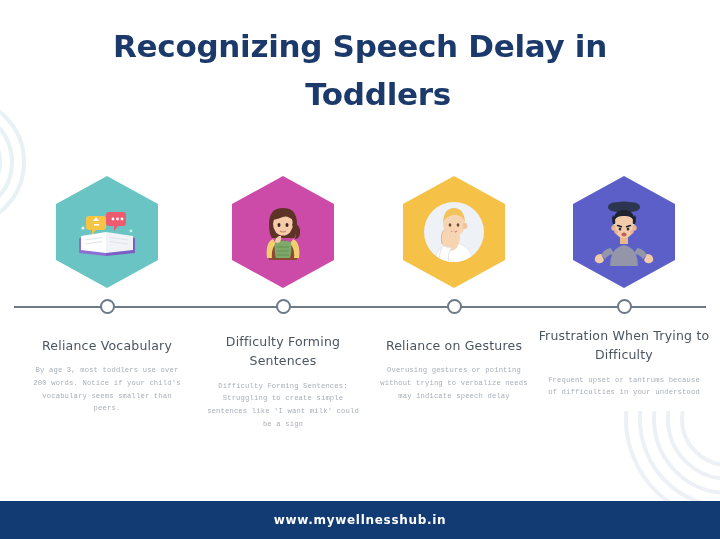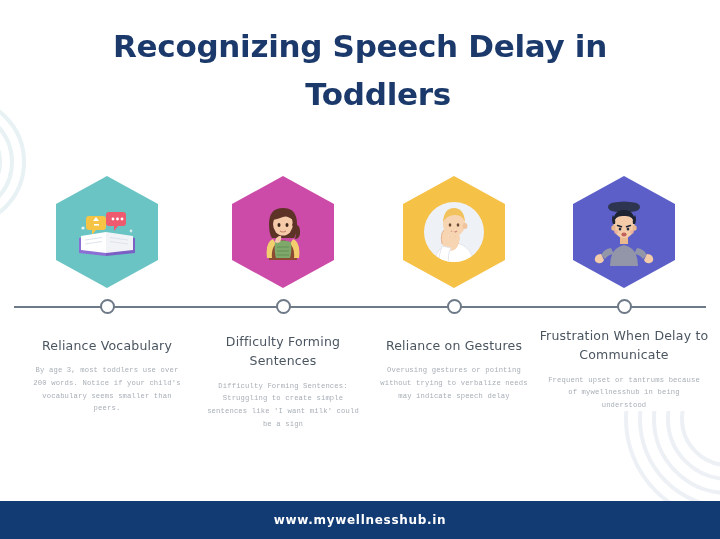--- a/index.html
+++ b/index.html
@@ -343,22 +343,22 @@
       <div class="col-heading">Difficulty Forming Sentences</div>
       <div class="col-body">Difficulty Forming Sentences: Struggling to create simple sentences like 'I want milk' could be a sign</div>
     </div>
 
     <div class="col-cell" style="left:368px;">
       <div class="col-heading">Reliance on Gestures</div>
       <div class="col-body">Overusing gestures or pointing without trying to verbalize needs may indicate speech delay</div>
     </div>
 
     <div class="col-cell" style="left:538px; top:-10px;">
-      <div class="col-heading">Frustration When Delay to Communicate</div>
-      <div class="col-body">Frequent upset or tantrums because of mywellnesshub in being understood</div>
+      <div class="col-heading">Frustration When Trying to Difficulty</div>
+      <div class="col-body">Frequent upset or tantrums because of difficulties in your understood</div>
     </div>
 
   </div>
 
   <div class="footer-bar" style="background: rgb(18, 58, 115);">
     <span class="footer-text">www.mywellnesshub.in</span>
   </div>
 
 </div>
 

